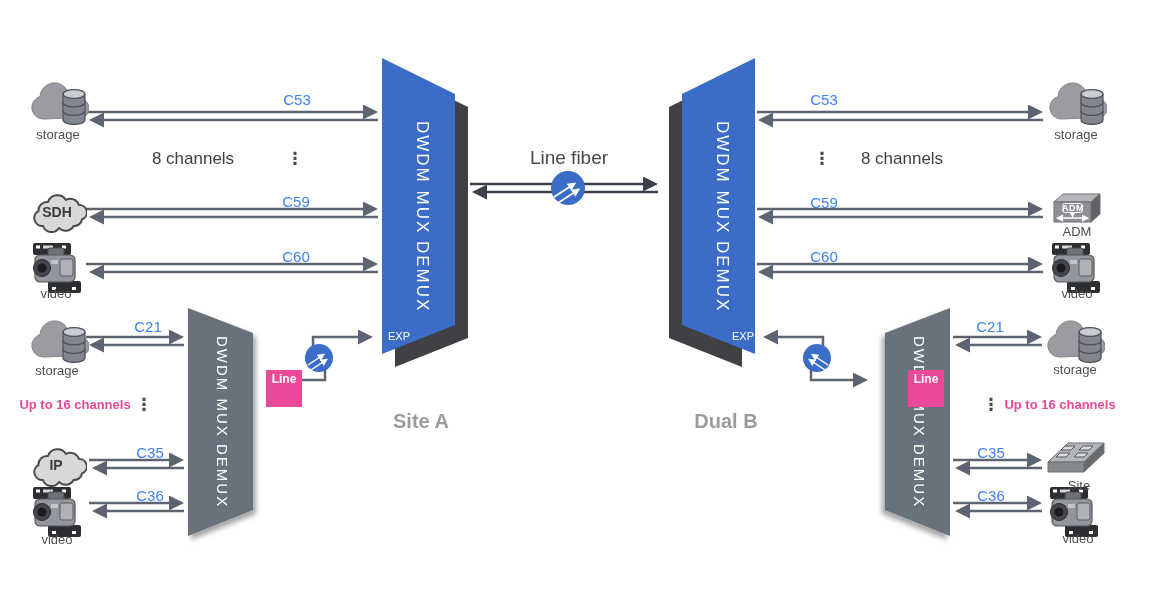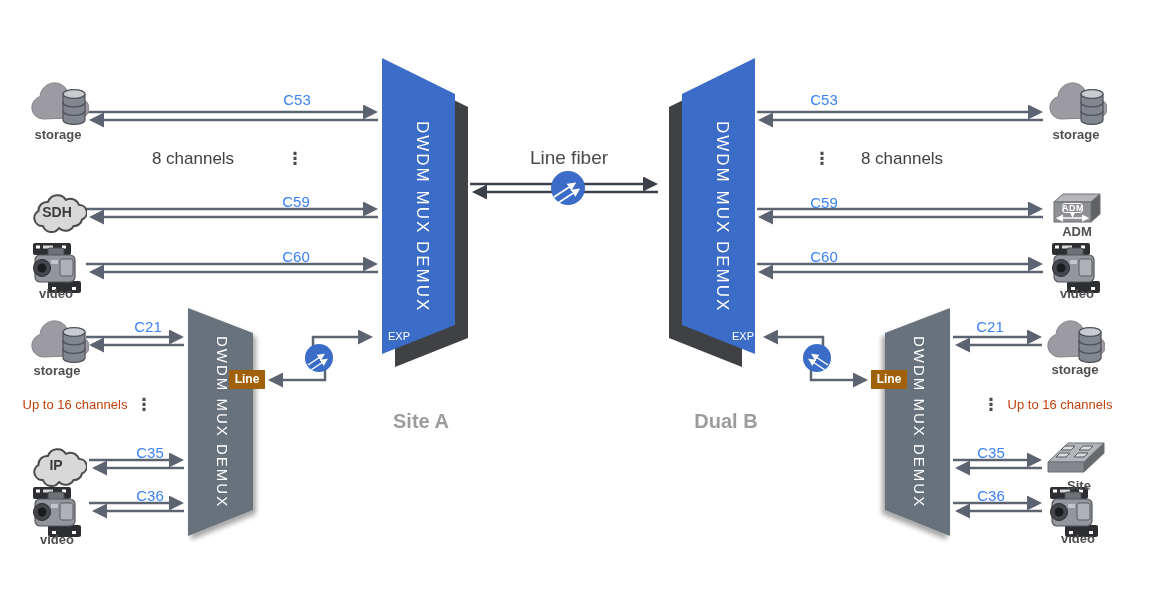--- a/index.html
+++ b/index.html
@@ -2,32 +2,32 @@
 <html><head>
 <meta charset="utf-8">
 <style>
   html,body{margin:0;padding:0;background:#fff;}
   .canvas{position:relative;width:1171px;height:611px;background:#ffffff;
           font-family:"Liberation Sans",sans-serif;overflow:hidden;}
   .abs{position:absolute;}
   .ctr{position:absolute;transform:translate(-50%,-50%);white-space:nowrap;}
   .chan{font-size:15px;color:#3b82f6;}
   .group-lbl{font-size:17px;color:#3f3f3f;}
-  .cap-lbl{font-size:13px;font-weight:400;color:#c2410c;}
+  .cap-lbl{font-size:13px;font-weight:700;color:#ec4899;}
   .dots{font-size:17px;font-weight:700;color:#4a4a4a;font-family:"DejaVu Sans",sans-serif;line-height:1;}
   .site{font-size:20px;font-weight:700;color:#9c9c9c;}
   .fiber-lbl{font-size:19px;color:#4a4a4a;}
   .mux-v{position:absolute;writing-mode:vertical-rl;text-orientation:mixed;color:#fff;
          text-align:center;letter-spacing:2px;white-space:nowrap;}
   .blue-v{font-size:17px;}
   .gray-v{font-size:15px;}
   .exp{position:absolute;font-size:11px;font-weight:400;color:#fff;}
-  .linebox{position:absolute;background:#a16207;color:#fff;font-size:12px;font-weight:700;
-           text-align:center;width:36px;height:19px;line-height:19px;}
-  .iconlbl{font-size:13px;color:#4f4f4f;font-weight:bold;}
+  .linebox{position:absolute;background:#ec4899;color:#fff;font-size:12px;font-weight:700;
+           text-align:center;width:36px;height:37px;line-height:19px;margin-left:37px;}
+  .iconlbl{font-size:13px;color:#4f4f4f;}
   .cloud-txt{font-size:14px;font-weight:600;color:#3a3a3a;}
   .adm-txt{font-size:9px;font-weight:700;color:#ffffff;letter-spacing:0.5px;}
 </style>
 </head>
 <body>
 
 <div class="canvas">
 
   <svg class="abs" style="left:0;top:0" width="1171" height="611" viewBox="0 0 1171 611">
     <defs>

